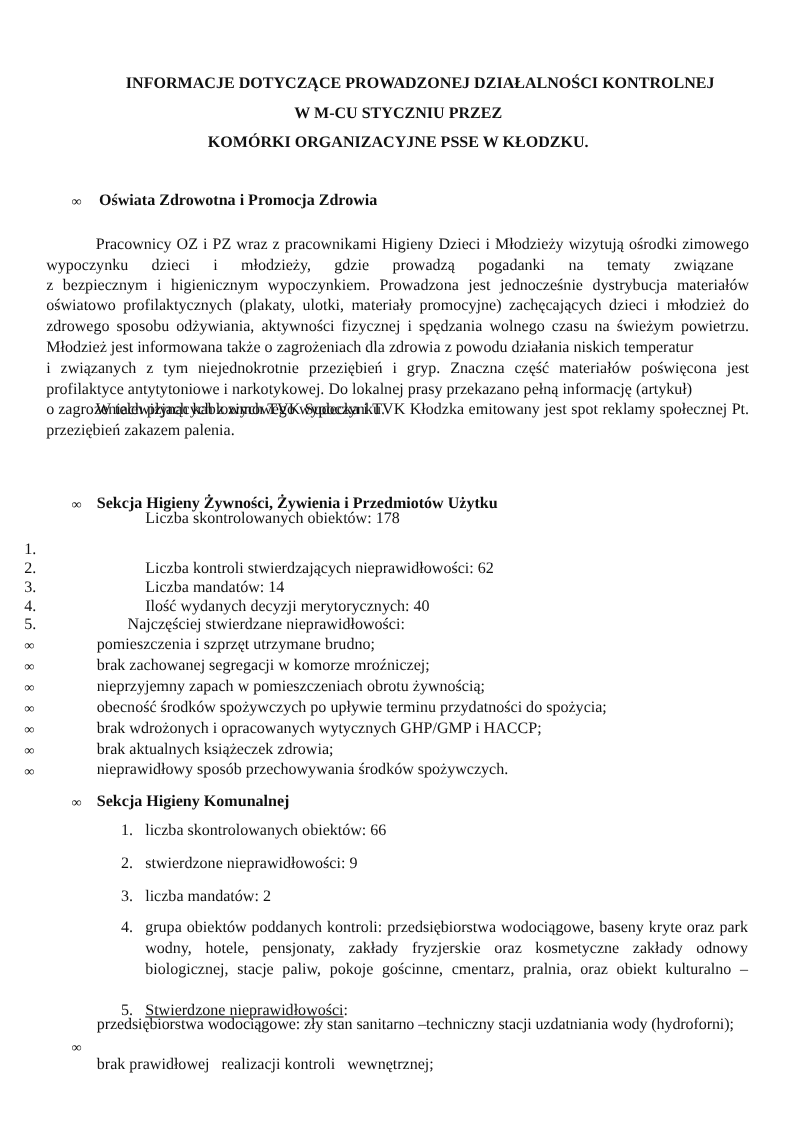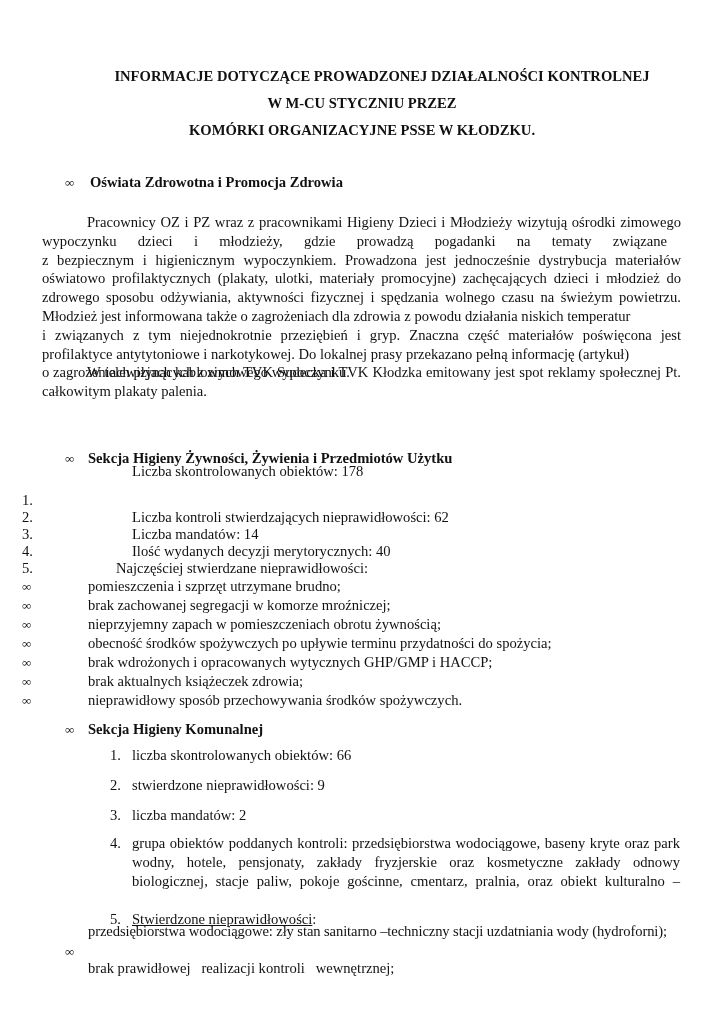--- a/index.html
+++ b/index.html
@@ -36,21 +36,21 @@
   <span class="line">oświatowo profilaktycznych (plakaty, ulotki, materiały promocyjne) zachęcających dzieci i młodzież do</span>
   <span class="line">zdrowego sposobu odżywiania, aktywności fizycznej i spędzania wolnego czasu na świeżym powietrzu.</span>
   <span class="line last">Młodzież jest informowana także o zagrożeniach dla zdrowia z powodu działania niskich temperatur</span>
   <span class="line">i związanych z tym niejednokrotnie przeziębień i gryp. Znaczna część materiałów poświęcona jest</span>
   <span class="line last">profilaktyce antytytoniowe i narkotykowej. Do lokalnej prasy  przekazano  pełną informację (artykuł)</span>
   <span class="line last">o zagrożeniach płynących z zimowego wypoczynku.</span>
 </div>
 
 <div class="para" style="top:363px;">
   <span class="line" style="padding-left:45px;">W telewizjach kablowych TVK Sudecka i TVK Kłodzka  emitowany jest spot reklamy społecznej Pt.</span>
-  <span class="line last">całkowitym plakaty palenia.</span>
+  <span class="line last">przeziębień zakazem palenia.</span>
 </div>
 
 <div class="abs bullet" style="left:65px; top:450px;">∞</div>
 <div class="abs heading" style="left:88px; top:449px;">Sekcja Higieny Żywności, Żywienia i Przedmiotów Użytku</div>
 
 <div>
   <div class="abs" style="left:22px; top:491px;">1.</div>
   <div class="abs" style="left:132px; top:462px;">Liczba skontrolowanych obiektów:  178</div>
   <div class="abs" style="left:22px; top:508px;">2.</div>
   <div class="abs" style="left:132px; top:508px;">Liczba kontroli stwierdzających nieprawidłowości: 62</div>

